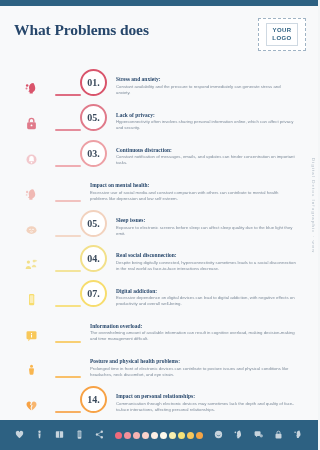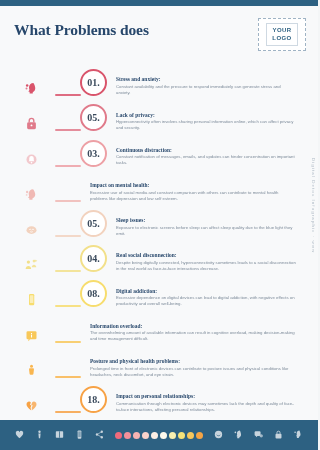--- a/index.html
+++ b/index.html
@@ -221,21 +221,21 @@
         </div>
         <div class="row">
           <div class="icon-cell">
             <svg xmlns="http://www.w3.org/2000/svg" width="15" height="15" viewBox="0 0 24 24">
               <rect x="8" y="3" width="8.4" height="18" rx="2" fill="#f7dd6e"></rect>
               <rect x="9.4" y="5.2" width="5.6" height="12.4" rx="1" fill="#fff" opacity=".5"></rect>
             </svg>
           </div>
           <div class="connector" style="background:#f7dd6e;opacity:.85"></div>
           <div class="badge" style="border-color:#f7dd6e">
-            <span>08.</span>
+            <span>07.</span>
           </div>
           <div class="txt">
             <div class="h">Digital addiction:</div>
             <div class="p">Excessive dependence on digital devices can lead to digital addiction, with negative effects on productivity and overall well-being.</div>
           </div>
         </div>
         <div class="row">
           <div class="icon-cell">
             <svg xmlns="http://www.w3.org/2000/svg" width="15" height="15" viewBox="0 0 24 24">
               <rect x="4" y="5" width="16" height="13" rx="2" fill="#f8c85a"></rect>
@@ -265,21 +265,21 @@
         </div>
         <div class="row">
           <div class="icon-cell">
             <svg xmlns="http://www.w3.org/2000/svg" width="15" height="15" viewBox="0 0 24 24">
               <path d="M11.6 19.5S4 14.8 4 9.8A4 4 0 0 1 11 7l-1.4 3.6 2.4 1.4-1.6 3.2z" fill="#f7a245"></path>
               <path d="M12.6 19.5S20 14.8 20 9.8A4 4 0 0 0 13 7l-1.4 3.6 2.4 1.4-1.6 3.2z" fill="#f7a245" opacity=".78"></path>
             </svg>
           </div>
           <div class="connector" style="background:#f7a245;opacity:.85"></div>
           <div class="badge" style="border-color:#f7a245">
-            <span>18.</span>
+            <span>14.</span>
           </div>
           <div class="txt">
             <div class="h">Impact on personal relationships:</div>
             <div class="p">Communication through electronic devices may sometimes lack the depth and quality of face-to-face interactions, affecting personal relationships.</div>
           </div>
         </div>
       </div>
 
     <div class="side">Digital Detox Infographic  ·  www</div>
 

